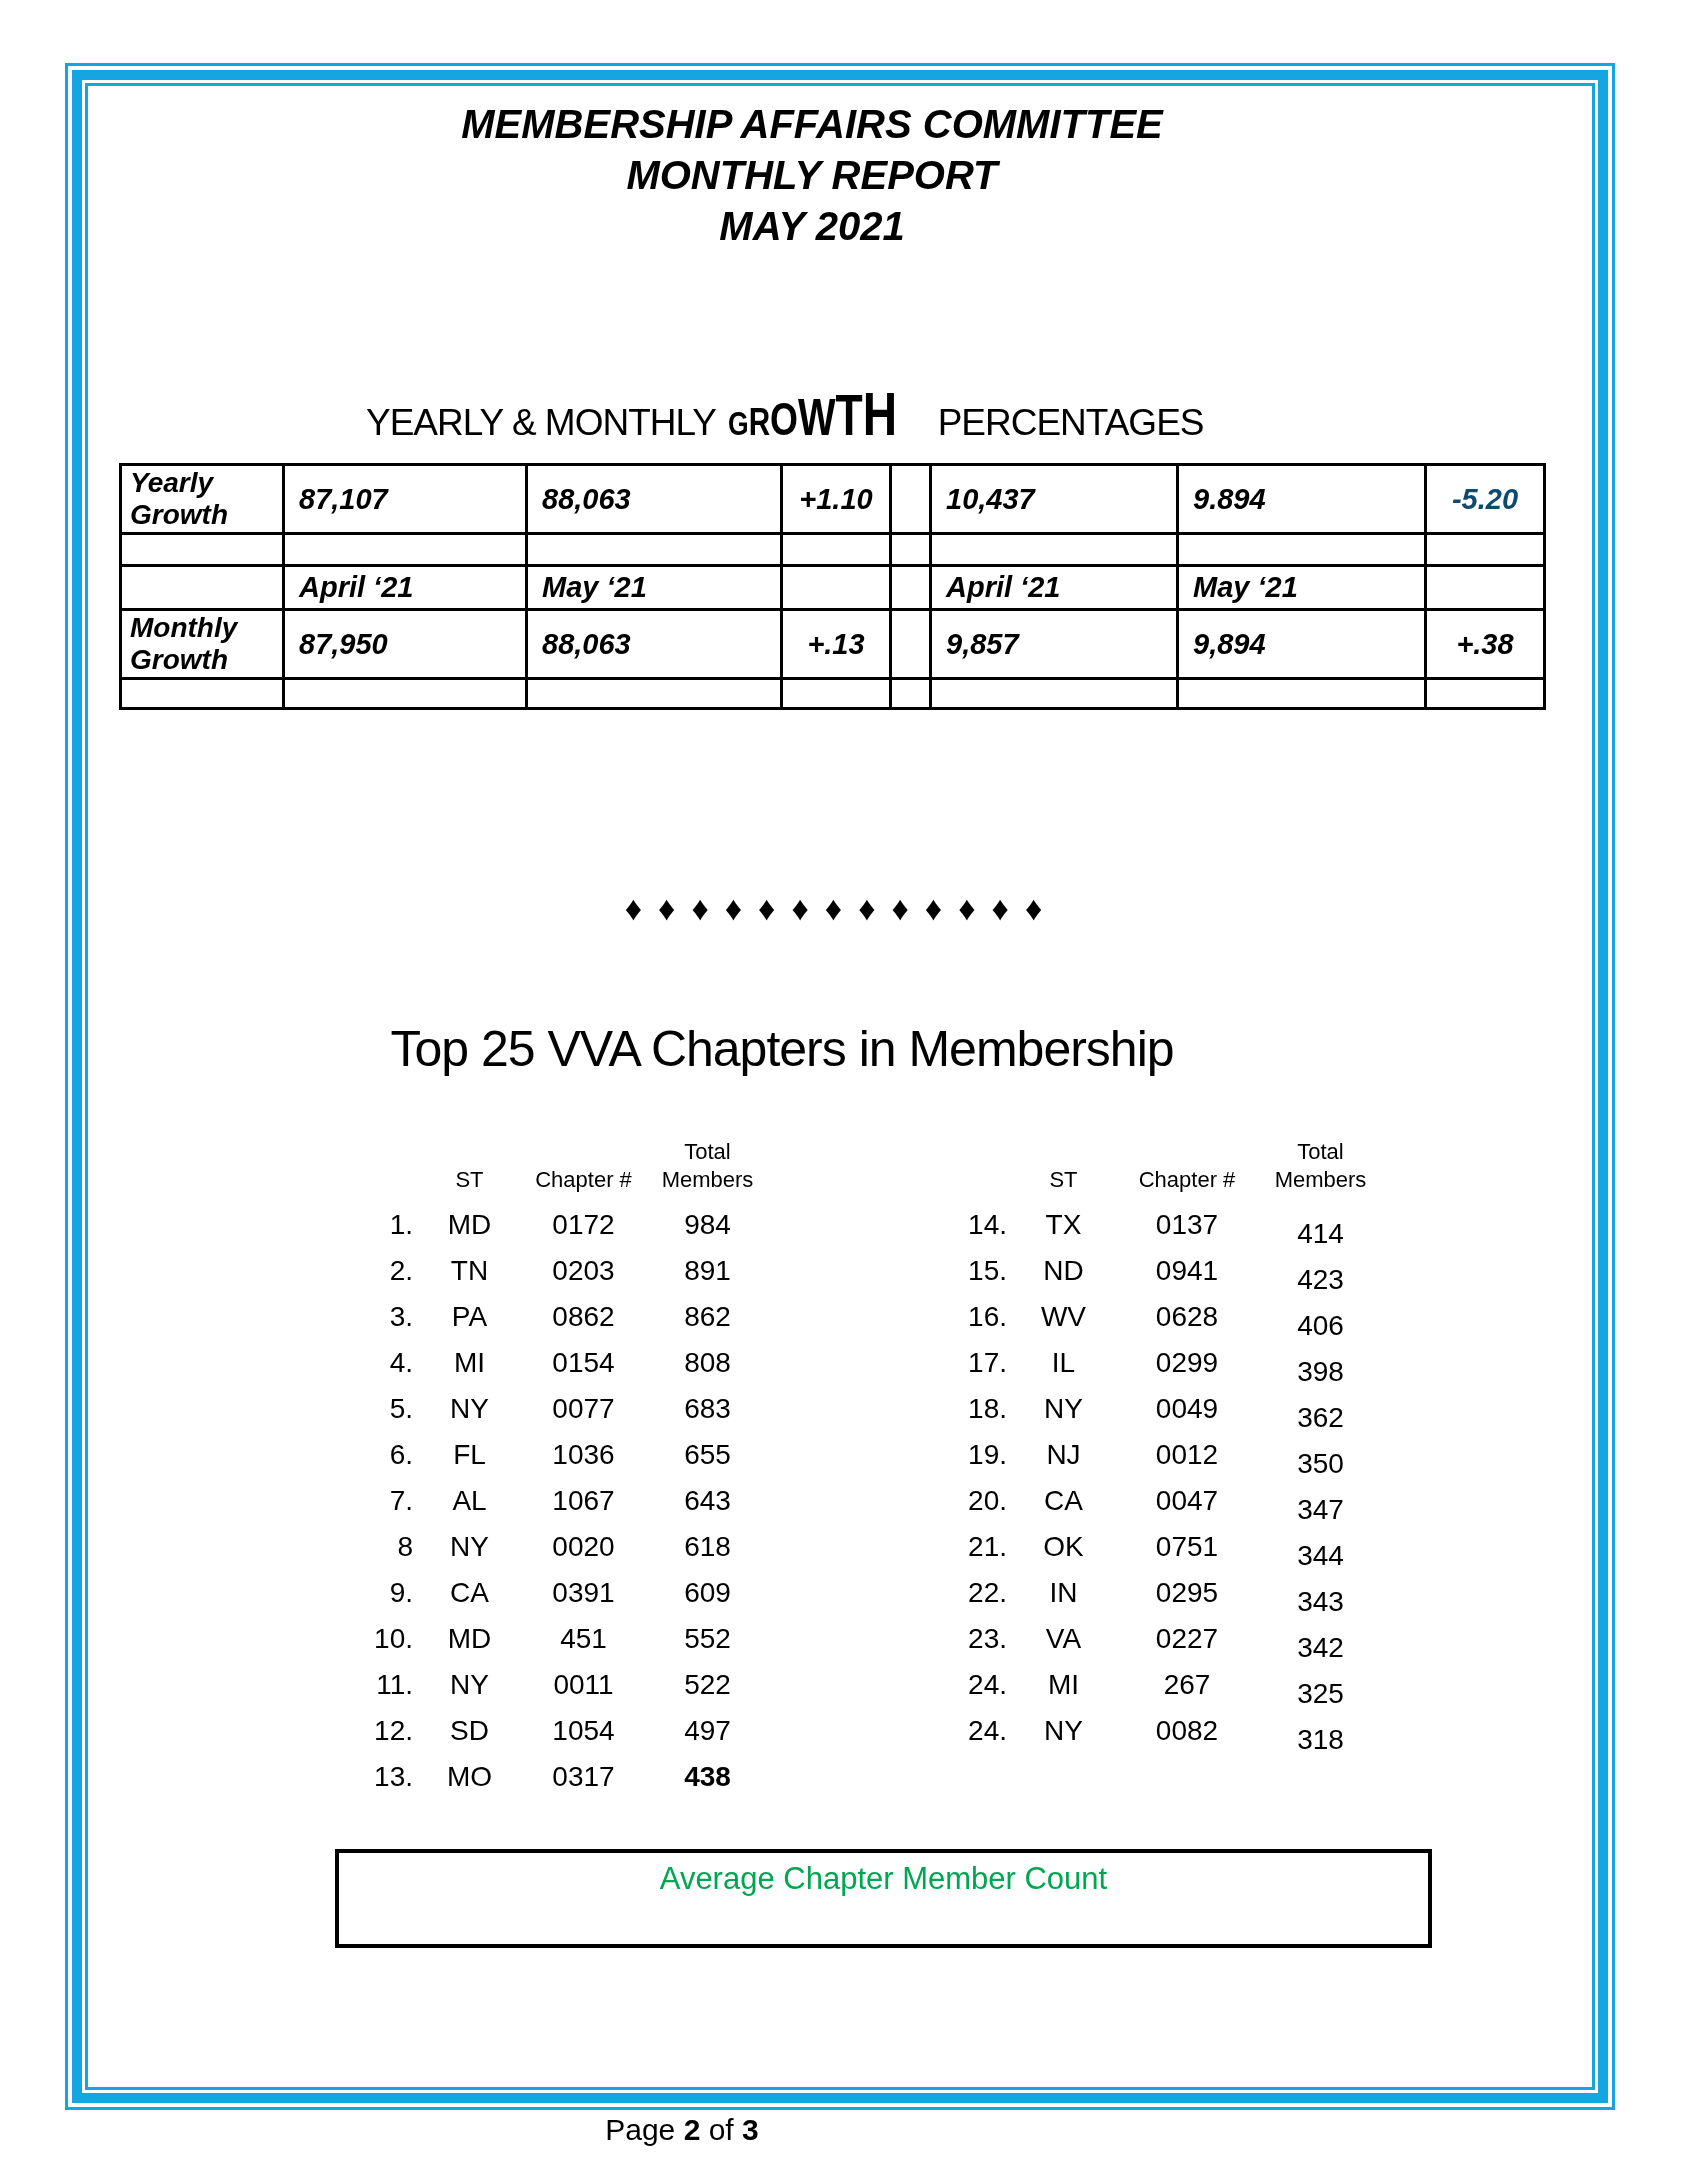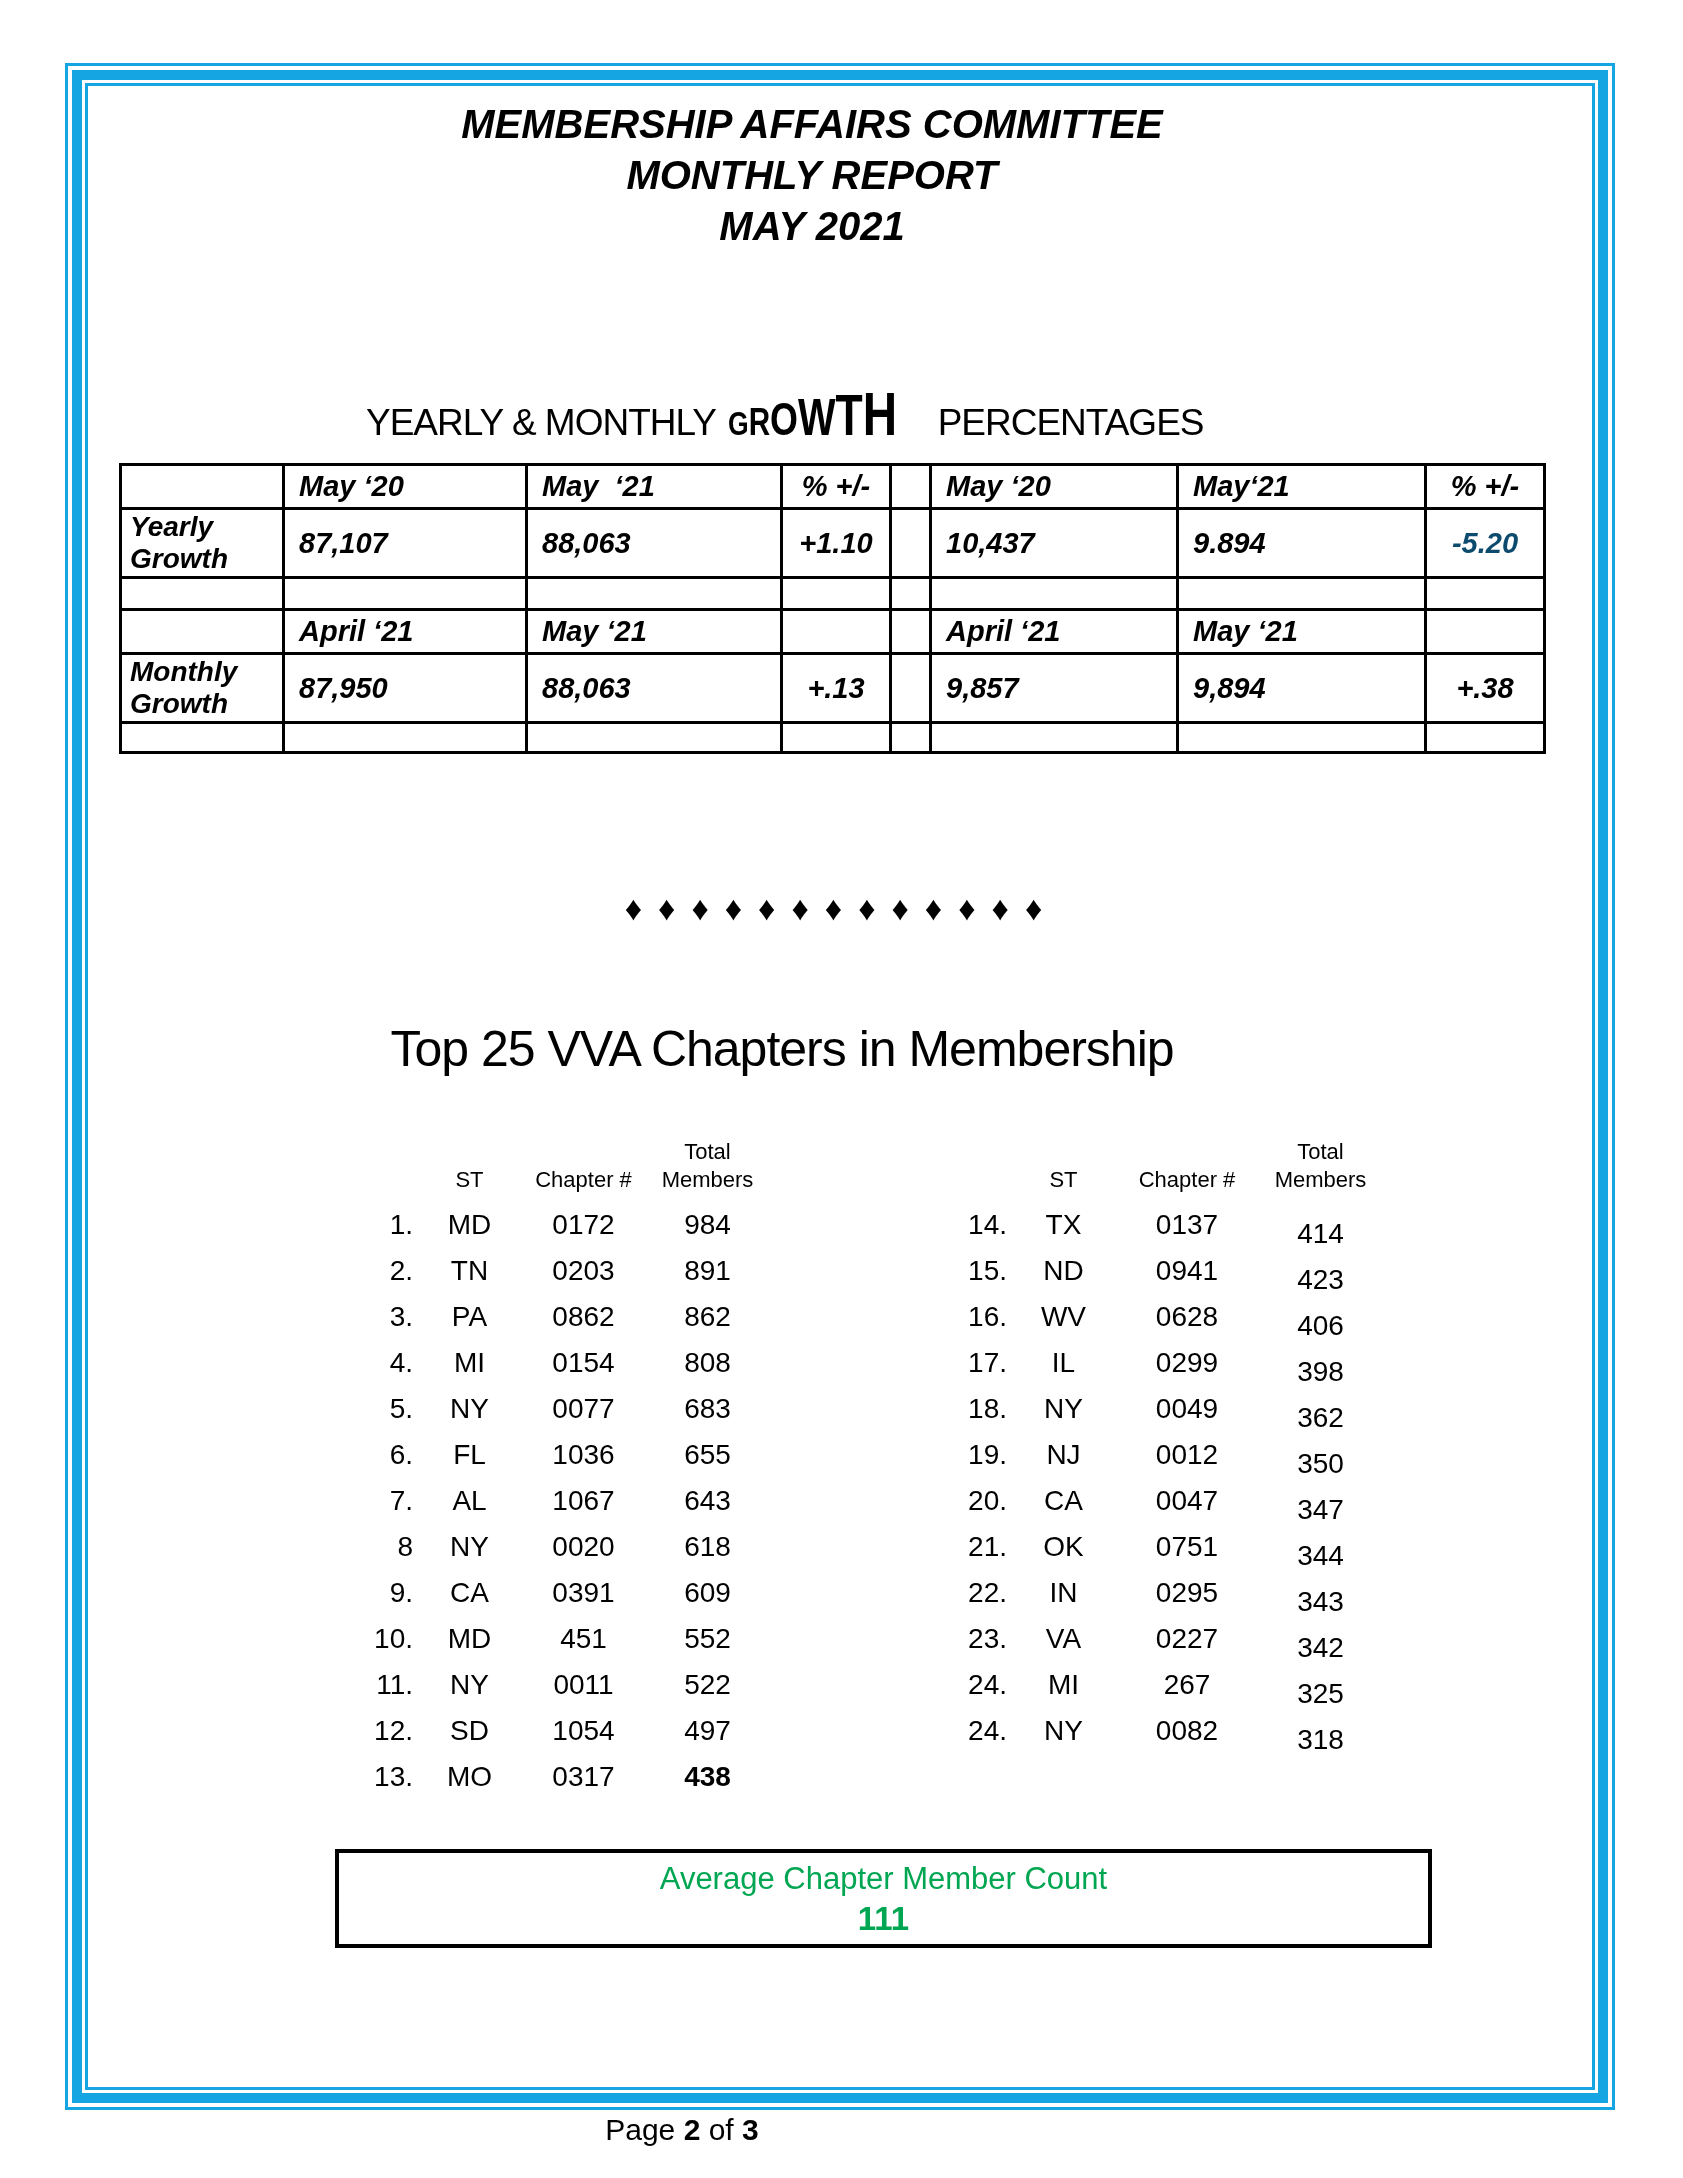--- a/index.html
+++ b/index.html
@@ -84,30 +84,20 @@
       <col style="width:163px">
         <col style="width:243px">
         <col style="width:255px">
         <col style="width:109px">
       <col style="width:40px">
         <col style="width:247px">
         <col style="width:248px">
         <col style="width:119px">
     </colgroup>
     <tbody>
-    <tr class="h2">
-      <td></td>
-      <td class="sp">May ‘20</td>
-      <td class="sp">May  ‘21</td>
-      <td class="pct">% +/-</td>
-      <td></td>
-      <td>May ‘20</td>
-      <td>May‘21</td>
-      <td class="pct">% +/-</td>
-    </tr>
     <tr class="data">
       <td class="rowlab">Yearly Growth</td>
       <td>87,107</td>
       <td>88,063</td>
       <td class="pct">+1.10</td>
       <td></td>
       <td>10,437</td>
       <td>9.894</td>
       <td class="pct red">-5.20</td>
     </tr>
@@ -280,21 +270,20 @@
       <div class="cell num">267</div>
       <div class="cell total shifted">325</div>
       <div class="cell rank">24.</div>
       <div class="cell st">NY</div>
       <div class="cell num">0082</div>
       <div class="cell total shifted">318</div>
     </div>
 
   <div class="avg-box">
     <div class="avg-label">Average Chapter Member Count</div>
-    <div class="avg-value">111</div>
   </div>
 
   <div class="footer">
     <span>Page</span>
     <b>2</b>
     <span>of</span>
     <b>3</b>
   </div>
 
 </div>

